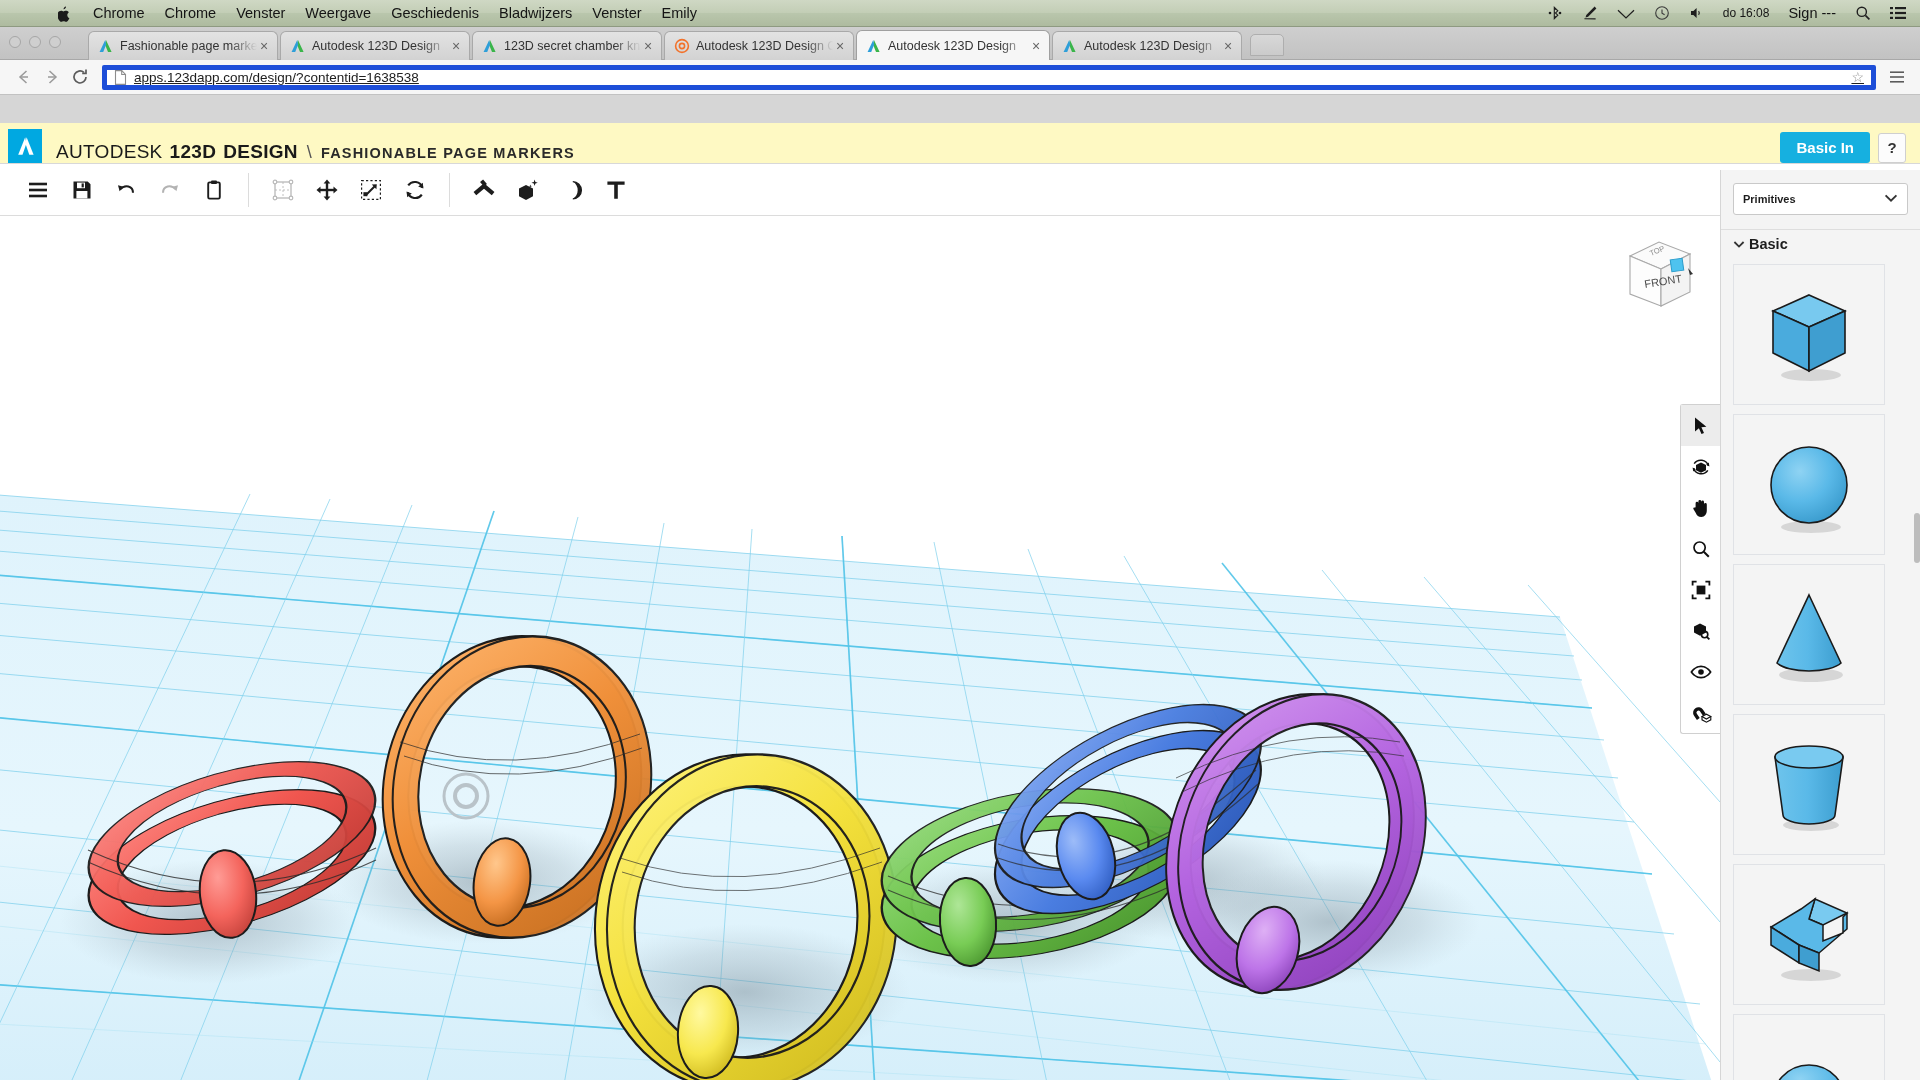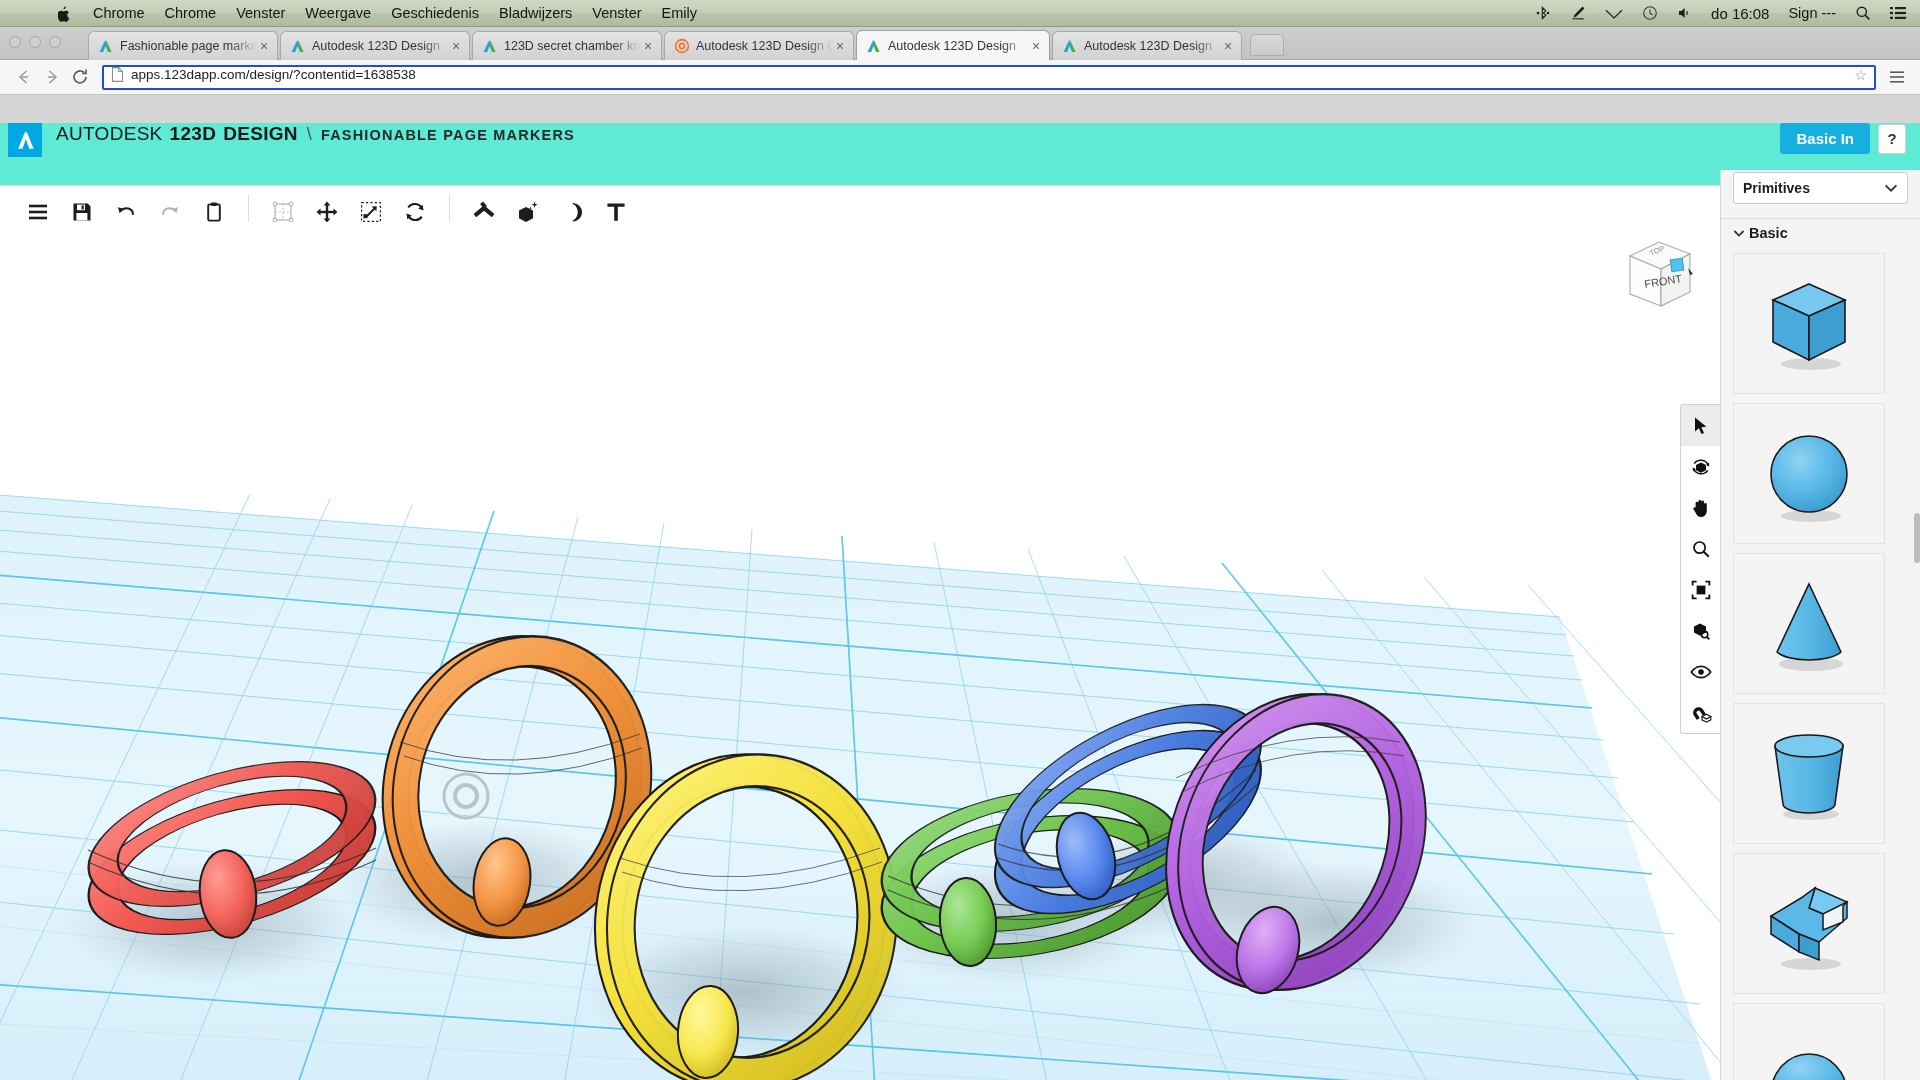--- a/index.html
+++ b/index.html
@@ -16,21 +16,21 @@
     background: linear-gradient(to bottom, #cfd8c4 0%, #c3ceb6 48%, #b9c6ac 52%, #aebb9f 100%);
     display: flex; align-items: center; font-size: 14.5px; color: #151515;
     border-bottom: 1px solid #8e9a81;
   }
   #mac-menubar .apple { margin-left: 58px; font-size: 17px; line-height: 1; }
   #mac-menubar .mi { margin-left: 20px; white-space: nowrap; }
   #mac-menubar .mi.bold { font-weight: normal; }
   #mac-menubar .spacer { flex: 1; }
   #mac-menubar .si { margin-right: 19px; font-size: 14px; display: flex; align-items: center; }
   #mac-menubar .si.last { margin-right: 14px; }
-  #mac-menubar .clock { margin-right: 19px; font-size: 15px; }
+  #mac-menubar .clock { margin-right: 19px; font-size: 12px; }
   #mac-menubar .user { margin-right: 19px; font-size: 14.5px; }
   .mb-svg { display: block; }
 
   
   #chrome-window {
     position: absolute; top: 27px; left: 0; width: 1920px; height: 1053px;
     background: #d6d6d6;
   }
   
   #tabstrip {
@@ -71,38 +71,38 @@
   
   #chrome-toolbar {
     height: 35px; width: 1920px; background: #f6f6f6;
     border-bottom: 1px solid #c2c2c2;
     display: flex; align-items: center; padding: 0 10px;
   }
   .navbtn { width: 28px; height: 26px; display: flex; align-items: center; justify-content: center; color: #9a9a9a; }
   .navbtn.on { color: #5b5b5b; }
   #omnibox {
     flex: 1; height: 25px; margin: 0 8px; background: #fff;
-    border: 2px solid #1d4ed8; border-radius: 2px;
-    display: flex; align-items: flex-start; padding: 0 7px;
-    font-size: 13.5px; color: #202020;
+    border: 5px solid #1d4ed8; border-radius: 2px;
+    display: flex; align-items: flex-end; padding: 0 7px;
+    font-size: 13.5px; color: #202020; text-decoration: underline;
   }
   #omnibox .pageicon { margin-right: 7px; display: flex; }
   #omnibox .urltext { flex: 1; white-space: nowrap; overflow: hidden; }
   #omnibox .star { color: #8d8d8d; font-size: 14px; }
   .menubtn { width: 26px; height: 26px; display: flex; align-items: center; justify-content: center; color: #5b5b5b; }
 
   
   #app {
     position: absolute; top: 96px; left: 0; width: 1920px; height: 984px;
     background: #fff;
   }
   
   #app-header {
-    position: relative; height: 63px; width: 1920px; background: #5eead4;
-    border-bottom: 1px solid #d8d8d8; display: flex; align-items: flex-start;
+    position: relative; height: 41px; width: 1920px; background: #fef9c3;
+    border-bottom: 1px solid #d8d8d8; display: flex; align-items: flex-end;
   }
   #app-logo {
     width: 34px; height: 34px; margin-left: 8px; background: #00a8e1;
     display: flex; align-items: center; justify-content: center; flex: 0 0 34px;
   }
   #brand {
     margin-left: 14px; display: flex; align-items: baseline; white-space: nowrap;
   }
   #brand .b1 { font-size: 19px; letter-spacing: .3px; color: #1a1a1a; font-weight: 300; }
   #brand .b2 { font-size: 19px; letter-spacing: .3px; color: #1a1a1a; font-weight: bold; margin-left: 7px; }
@@ -132,24 +132,24 @@
   
   #stage { position: absolute; top: 99px; left: 0; width: 1720px; height: 885px; overflow: hidden; }
   #canvas3d { position: absolute; inset: 0; background: #ffffff; overflow: hidden; }
 
   
   #right-panel {
     position: absolute; top: 47px; right: 0; width: 200px; height: 937px;
     background: #f4f4f4; border-left: 1px solid #d6d6d6;
   }
   #primitives-select {
-    margin: 2px 12px 0 12px; height: 32px; background: #fff;
+    margin: 13px 12px 0 12px; height: 32px; background: #fff;
     border: 1px solid #c9c9c9; border-radius: 3px;
     display: flex; align-items: center; padding: 0 9px;
-    font-size: 14px; font-weight: bold; color: #1d1d1d; cursor: pointer;
+    font-size: 11px; font-weight: bold; color: #1d1d1d; cursor: pointer;
   }
   #primitives-select .selval { flex: 1; }
   #basic-header {
     margin-top: 14px; padding: 6px 12px; display: flex; align-items: center; gap: 4px;
     font-size: 14.5px; font-weight: bold; color: #1d1d1d;
     border-top: 1px solid #dedede; cursor: pointer;
   }
   #shape-list { padding: 6px 12px 0 12px; }
   .shape-cell {
     width: 152px; height: 141px; border: 1px solid #e0e2e6; background: #f4f4f4;

